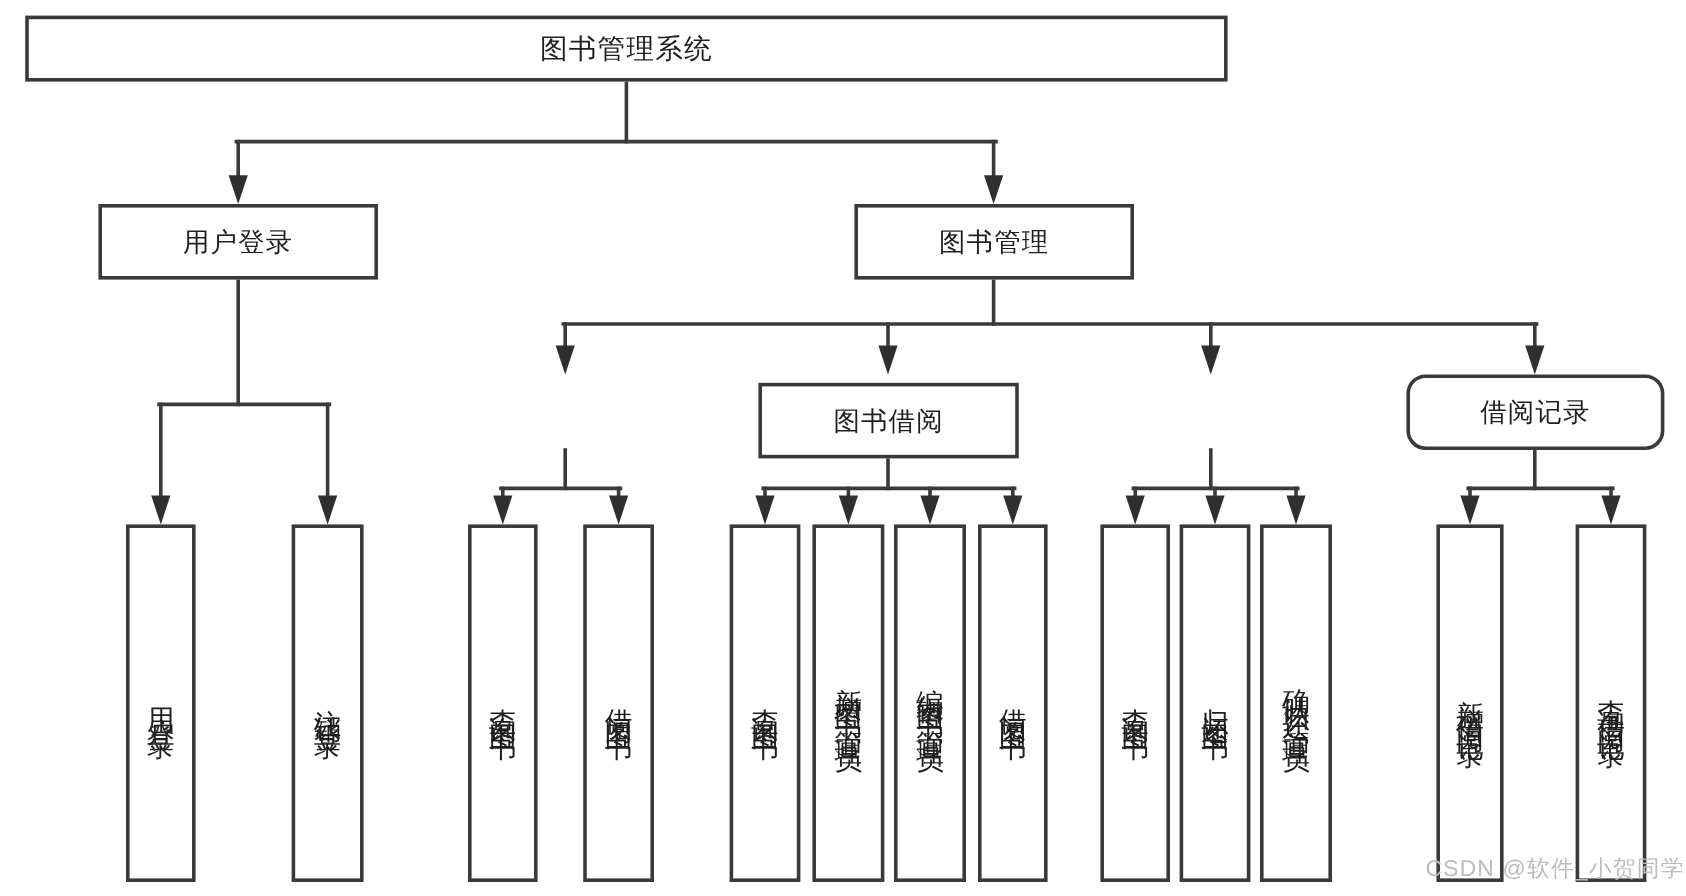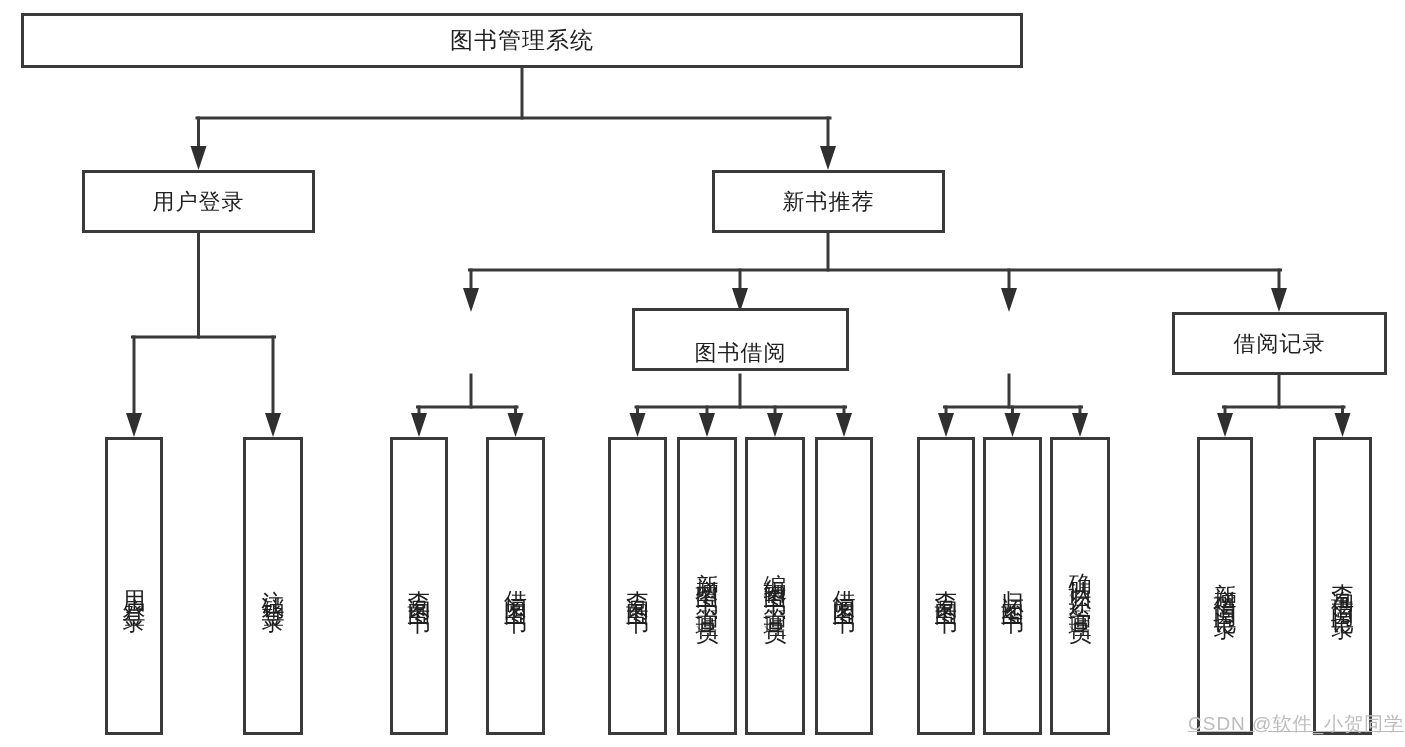--- a/index.html
+++ b/index.html
@@ -44,21 +44,20 @@
   }
   .watermark{
     position:absolute;
     left:1188px;
     top:711px;
     z-index:2;
     font-size:19px;
     letter-spacing:1px;
     color:var(--watermark);
     white-space:nowrap;
-    text-decoration:underline;
   }
 </style>
 </head>
 <body>
 
 <div class="stage">
 
   <svg class="wires" width="1405" height="747" viewBox="0 0 1405 747" stroke="#3a3a3a" stroke-width="3" fill="#2f2f2f" stroke-linecap="square">
 
     <line x1="522" y1="68" x2="522" y2="118"></line>
@@ -122,27 +121,27 @@
   </svg>
 
   <div class="node root-node" style="left:21px;top:13px;width:1002px;height:55px;">
     <span class="lbl">图书管理系统</span>
   </div>
 
   <div class="node" style="left:82px;top:170px;width:233px;height:63px;">
     <span class="lbl">用户登录</span>
   </div>
   <div class="node" style="left:712px;top:170px;width:233px;height:63px;">
-    <span class="lbl">新书推荐</span>
+    <span class="lbl">图书管理</span>
   </div>
 
-  <div class="node" style="left:632px;top:308px;width:217px;height:63px;align-items:flex-end;">
+  <div class="node" style="left:632px;top:319px;width:217px;height:63px;">
     <span class="lbl">图书借阅</span>
   </div>
-  <div class="node" style="left:1172px;top:312px;width:215px;height:63px;">
+  <div class="node" style="left:1172px;top:312px;width:215px;height:63px;border-radius:16px;">
     <span class="lbl">借阅记录</span>
   </div>
 
   <div class="node leaf" style="left:105px;top:437px;width:58px;height:298px;">
     <span class="lbl">用户登录</span>
   </div>
   <div class="node leaf" style="left:243px;top:437px;width:60px;height:298px;">
     <span class="lbl">注销登录</span>
   </div>
 

